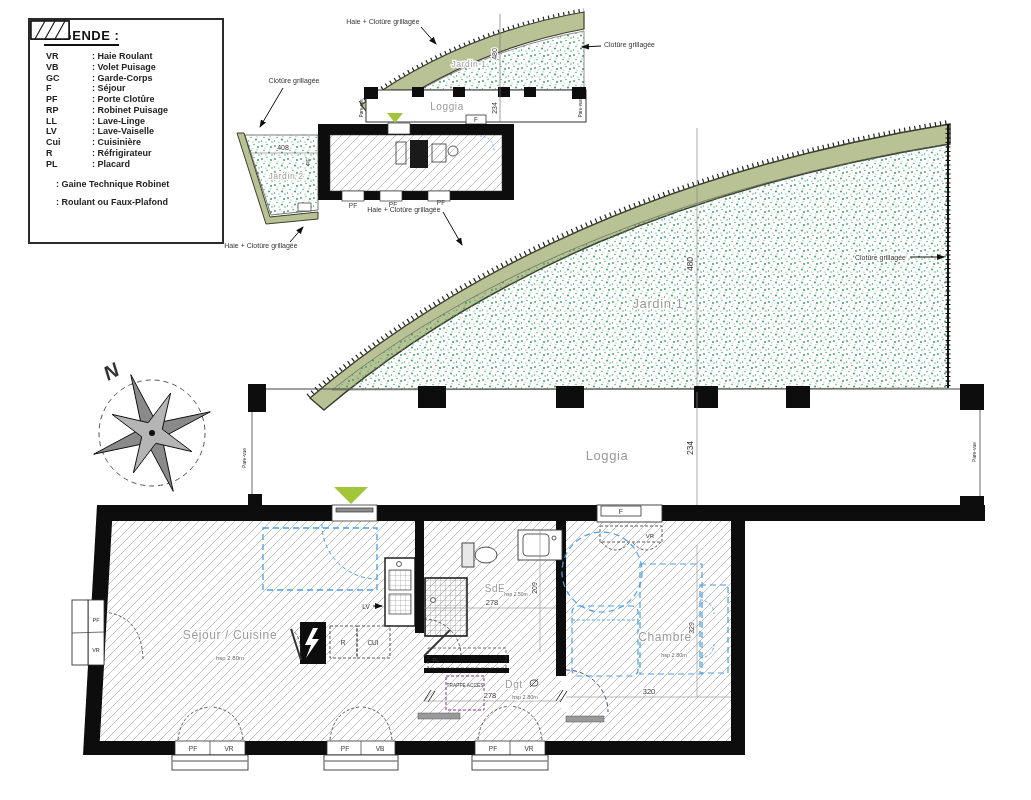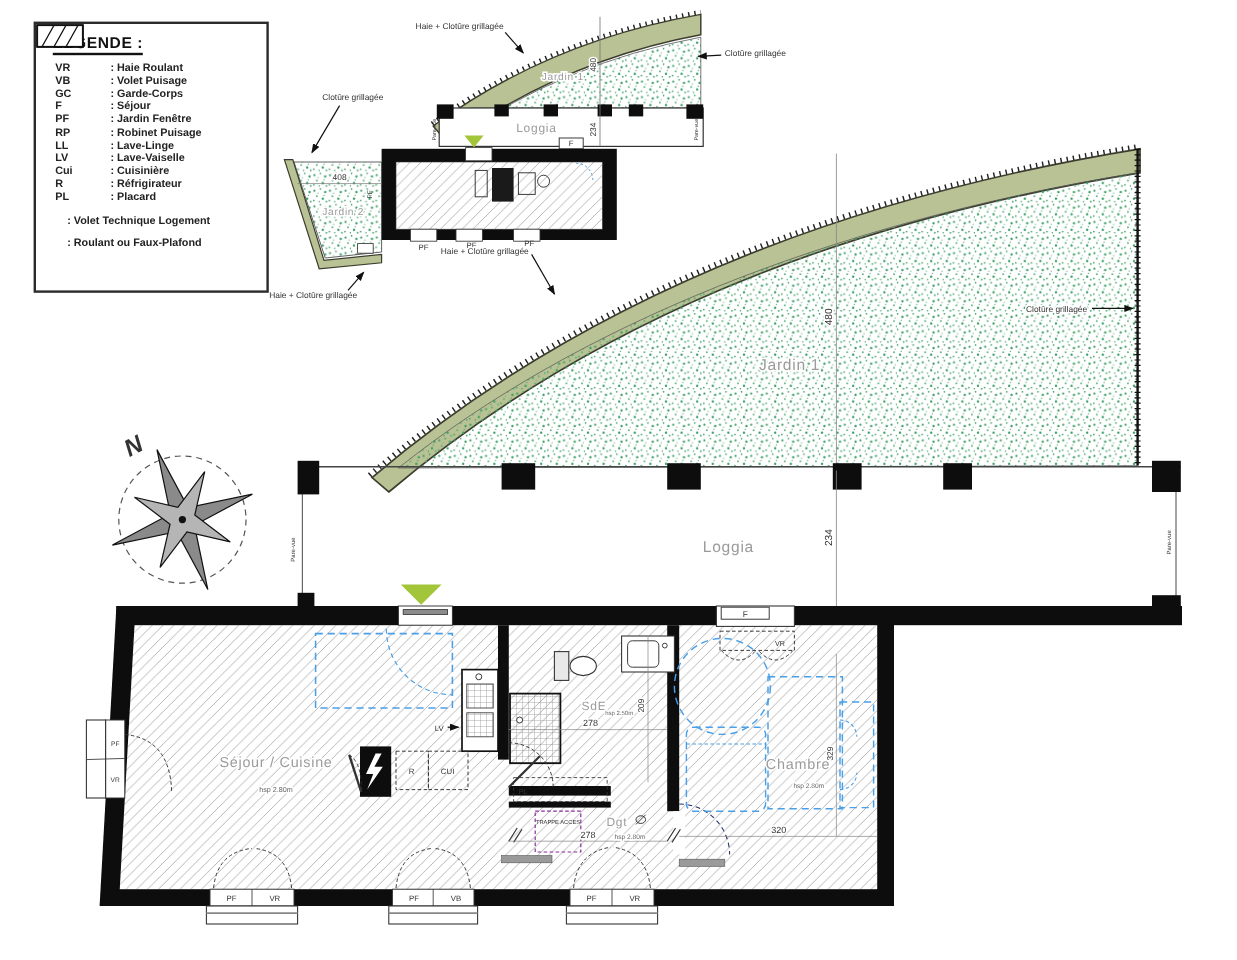--- a/index.html
+++ b/index.html
@@ -341,21 +341,21 @@
     <tr>
             <td class="abbr">GC</td>
             <td>: Garde-Corps</td>
           </tr>
     <tr>
             <td class="abbr">F</td>
             <td>: Séjour</td>
           </tr>
     <tr>
             <td class="abbr">PF</td>
-            <td>: Jardin Fenêtre</td>
+            <td>: Porte Clotûre</td>
           </tr>
     <tr>
             <td class="abbr">RP</td>
             <td>: Robinet Puisage</td>
           </tr>
     <tr>
             <td class="abbr">LL</td>
             <td>: Lave-Linge</td>
           </tr>
     <tr>
@@ -374,21 +374,21 @@
             <td class="abbr">PL</td>
             <td>: Placard</td>
           </tr>
   </tbody>
       </table>
   <div class="symrow">
     <svg class="symbox" viewBox="0 0 40 20">
       <rect x="1" y="1" width="38" height="18" fill="#fff" stroke="#111" stroke-width="1.5"></rect>
       <polyline points="6,5 14,15 19,7 25,15 31,4 34,13" fill="none" stroke="#111" stroke-width="1.2"></polyline>
     </svg>
-    <span class="symlabel">: Volet Technique Logement</span>
+    <span class="symlabel">: Gaine Technique Robinet</span>
   </div>
   <div class="symrow">
     <svg class="symbox" viewBox="0 0 40 20">
       <rect x="1" y="1" width="38" height="18" fill="#fff" stroke="#111" stroke-width="1.5"></rect>
       <path d="M5,19 L15,1 M15,19 L25,1 M25,19 L35,1" stroke="#111" stroke-width="1.1"></path>
     </svg>
     <span class="symlabel">: Roulant ou Faux-Plafond</span>
   </div>
 </div>
 

